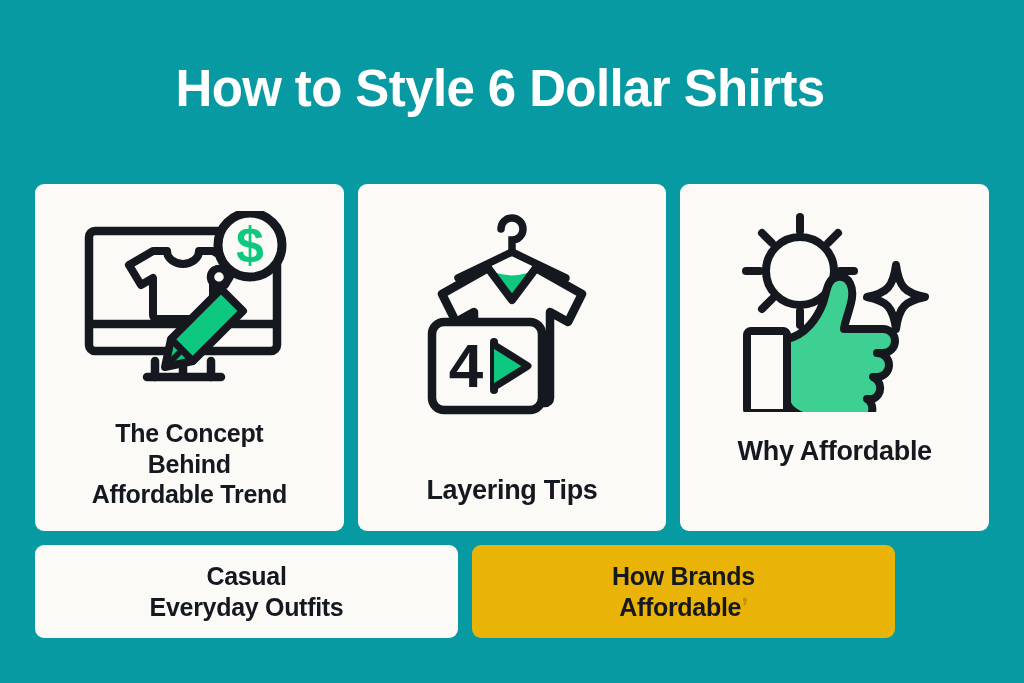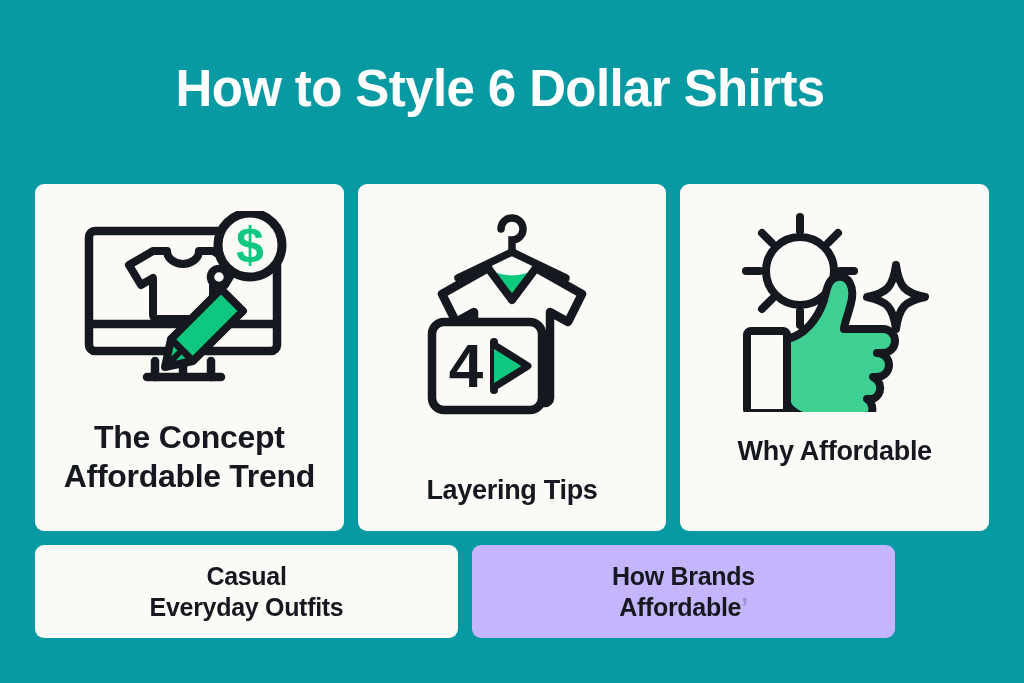--- a/index.html
+++ b/index.html
@@ -83,21 +83,21 @@
   }
   .card-label {
     color: #15181f;
     font-weight: bold;
     text-align: center;
     line-height: 1.22;
     letter-spacing: -0.3px;
     padding: 0 10px;
     box-sizing: border-box;
   }
-  .label-lg { font-size: 32px; }
+  .label-lg { font-size: 25px; }
   .label-md { font-size: 27px; }
 
   
   #card-concept .icon-wrap   { height: 200px; margin-top: 22px; }
   #card-concept .card-label  { margin-top: 12px; }
 
   #card-layering .icon-wrap  { height: 230px; margin-top: 20px; }
   #card-layering .card-label { margin-top: 40px; }
 
   #card-trust .icon-wrap     { height: 215px; margin-top: 18px; }
@@ -147,20 +147,21 @@
 
           <text x="169" y="51" text-anchor="middle" font-family="Liberation Sans, sans-serif" font-size="50" font-weight="bold" fill="#0ec87f">$</text>
 
           <path d="M140 78 L162 100 L112 150 L84 156 L90 128 Z" stroke="#15181f" stroke-width="8" stroke-linejoin="round" fill="#0ec87f"></path>
           <path d="M90 128 L112 150" stroke="#15181f" stroke-width="7" stroke-linecap="round"></path>
           <path d="M84 156 L97 143" stroke="#15181f" stroke-width="6" stroke-linecap="round"></path>
         </svg>
       </div>
       <div class="card-label label-lg" style="color: rgb(21, 24, 31);">
         <div>The Concept</div>
+        <div>Behind</div>
         <div>Affordable Trend</div>
       </div>
     </div>
 
     <div class="card" id="card-layering" style="background: rgb(251, 250, 247);">
       <div class="icon-wrap">
         <svg width="200" height="215" viewBox="0 0 200 215" fill="none" xmlns="http://www.w3.org/2000/svg">
 
           <path d="M100 40 V28 a11 11 0 1 0 -11 -11" stroke="#15181f" stroke-width="7.5" stroke-linecap="round" fill="none"></path>
 
@@ -218,21 +219,21 @@
 
   <div class="grid-bottom">
 
     <div class="card-bottom" style="background: rgb(251, 250, 247);">
       <div class="bottom-label" style="color: rgb(21, 24, 31);">
         <div>Casual</div>
         <div>Everyday Outfits</div>
       </div>
     </div>
 
-    <div class="card-bottom" style="background: #c4b5fd;">
+    <div class="card-bottom" style="background: #eab308;">
       <div class="bottom-label" style="color: rgb(21, 24, 31);">
         <div>How Brands</div>
         <div>
           <span>Affordable</span><span class="ghost-mark">’</span>
         </div>
       </div>
     </div>
 
 
   </div>

